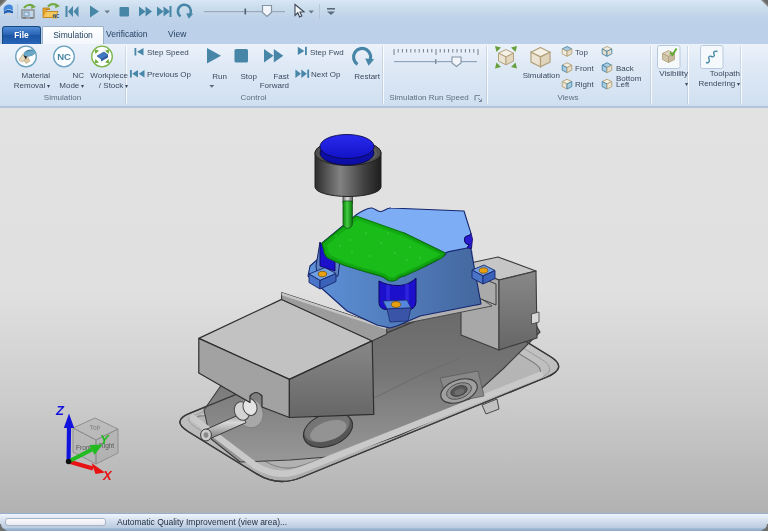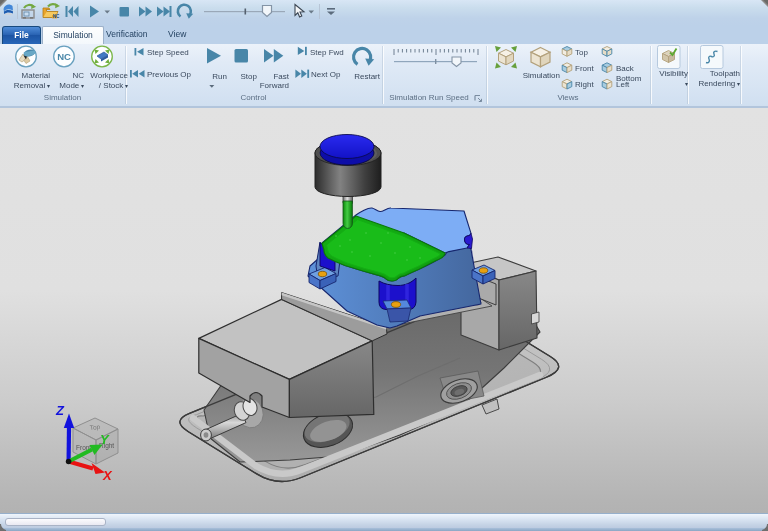--- a/index.html
+++ b/index.html
@@ -455,17 +455,18 @@
       <text x="56" y="307" font-size="13" font-weight="bold" font-style="italic" fill="#1212dd">Z</text>
       <text x="103" y="372" font-size="13" font-weight="bold" font-style="italic" fill="#e81212">X</text>
       <text x="100" y="336" font-size="13" font-weight="bold" font-style="italic" fill="#22bb22">Y</text>
     </g>
     </g>
   </svg>
 
   <div class="abs" id="status"></div>
   <div class="abs" id="statusedge"></div>
   <div class="abs" id="progress"></div>
+  <div class="abs" id="stext">Automatic Quality Improvement (view area)...</div>
   <svg class="abs" style="left:0;top:524px" width="768" height="7">
     <path d="M0,7 L0,0 L1,0 Q1,4 6,6 L6,7 Z" fill="#6e6e6e"></path>
     <path d="M768,7 L768,0 L767,0 Q767,4 762,6 L762,7 Z" fill="#6e6e6e"></path>
   </svg>
 </div>
 
 </body></html>

